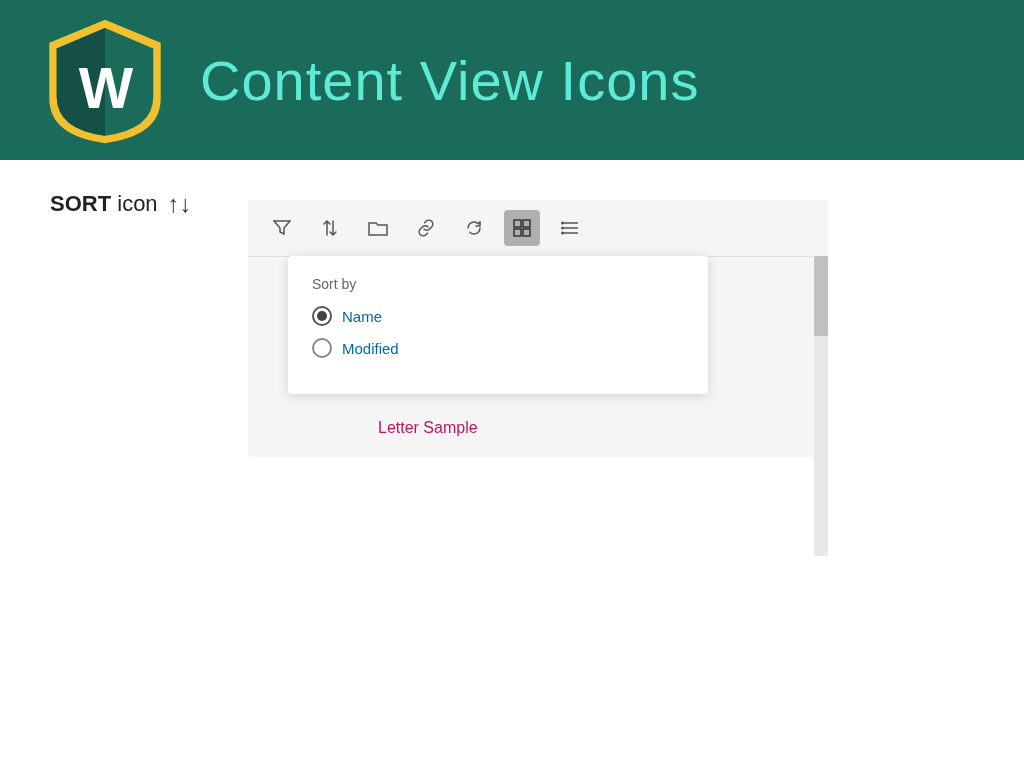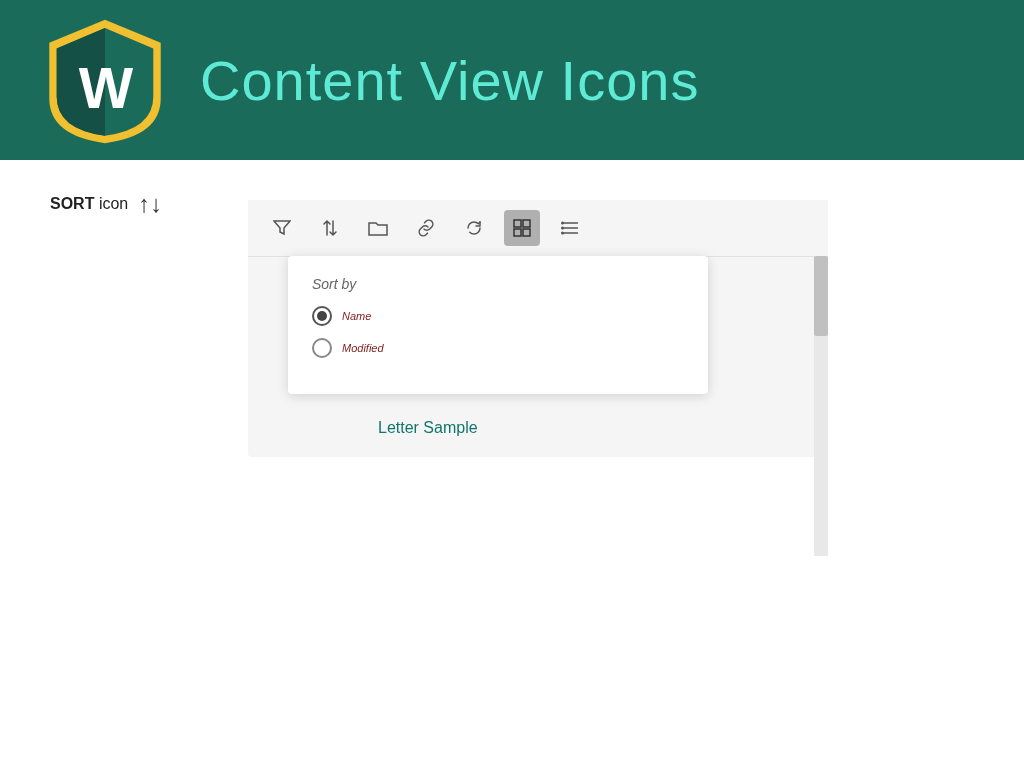--- a/index.html
+++ b/index.html
@@ -38,21 +38,21 @@
     
     .main {
       background: white;
       width: 100%;
       height: 608px;
       padding: 30px 50px;
       position: relative;
     }
 
     .sort-label {
-      font-size: 16px;
+      font-size: 22px;
       font-weight: 400;
       color: #222;
     }
 
     .sort-label strong {
       font-weight: 800;
     }
 
     .sort-icon-display {
       display: inline-block;
@@ -106,21 +106,20 @@
       top: 56px;
       left: 40px;
       width: 420px;
       background: white;
       border-radius: 4px;
       box-shadow: 0 2px 12px rgba(0,0,0,0.15);
       padding: 20px 24px 24px 24px;
       display: flex;
       gap: 0;
       z-index: 10;
-      font-style: italic;
     }
 
     .sort-column {
       flex: 1;
     }
 
     .sort-column-title {
       font-size: 14px;
       color: #666;
       margin-bottom: 14px;
@@ -151,22 +150,22 @@
     }
 
     .radio-inner {
       width: 10px;
       height: 10px;
       border-radius: 50%;
       background: #444;
     }
 
     .sort-option-label {
-      font-size: 11px;
-      color: #7f1d1d;
+      font-size: 15px;
+      color: #0369a1;
     }
 
     
     .scrollbar-track {
       position: absolute;
       right: 0;
       top: 56px;
       width: 14px;
       height: 300px;
       background: #e8e8e8;
@@ -177,21 +176,21 @@
       height: 80px;
       background: #c0c0c0;
       border-radius: 2px;
     }
 
     
     .letter-sample {
       position: absolute;
       bottom: 20px;
       left: 130px;
-      color: #0f766e;
+      color: #be185d;
       font-size: 16px;
       text-decoration: none;
     }
   </style>
 </head>
 <body>
 
 <header class="header">
 
   <svg class="logo-shield" viewBox="0 0 130 140" xmlns="http://www.w3.org/2000/svg">

